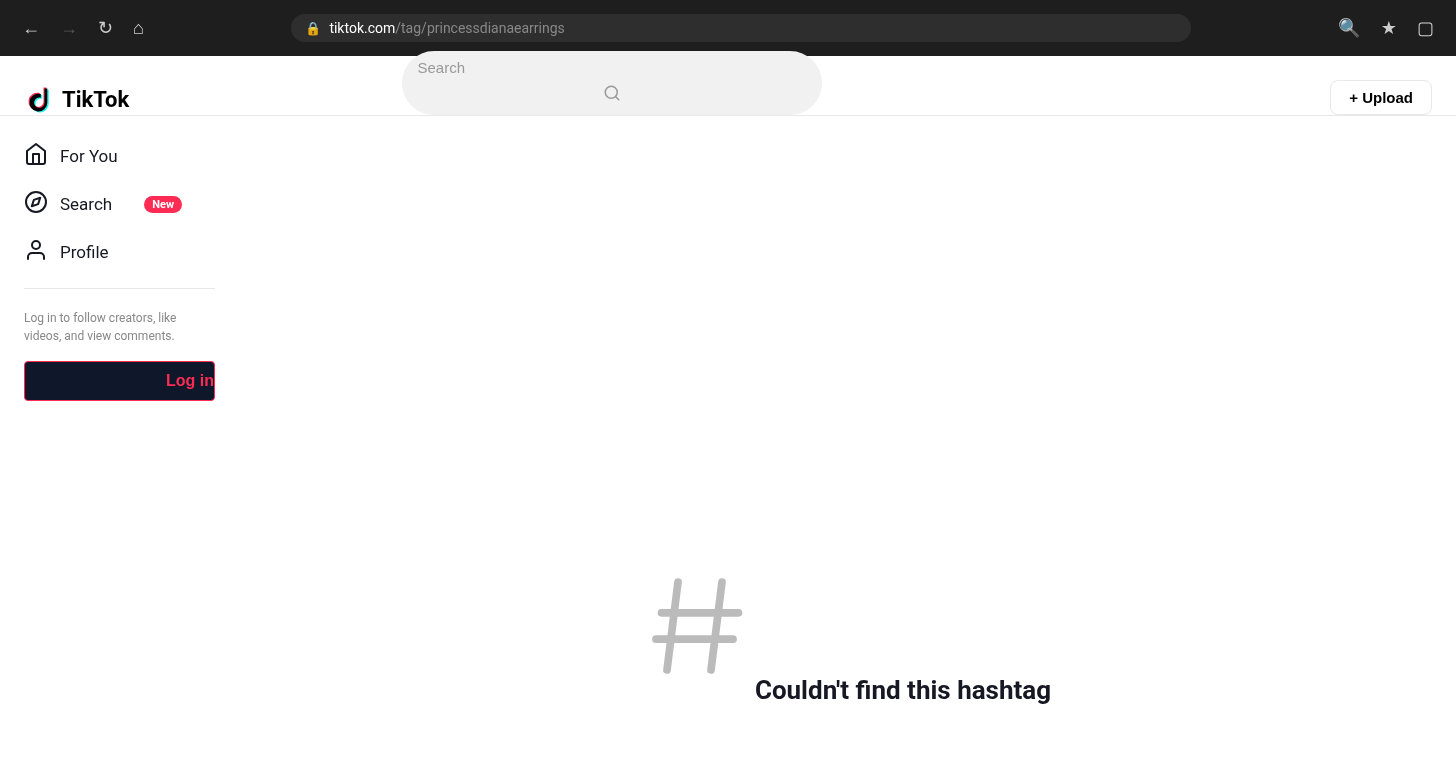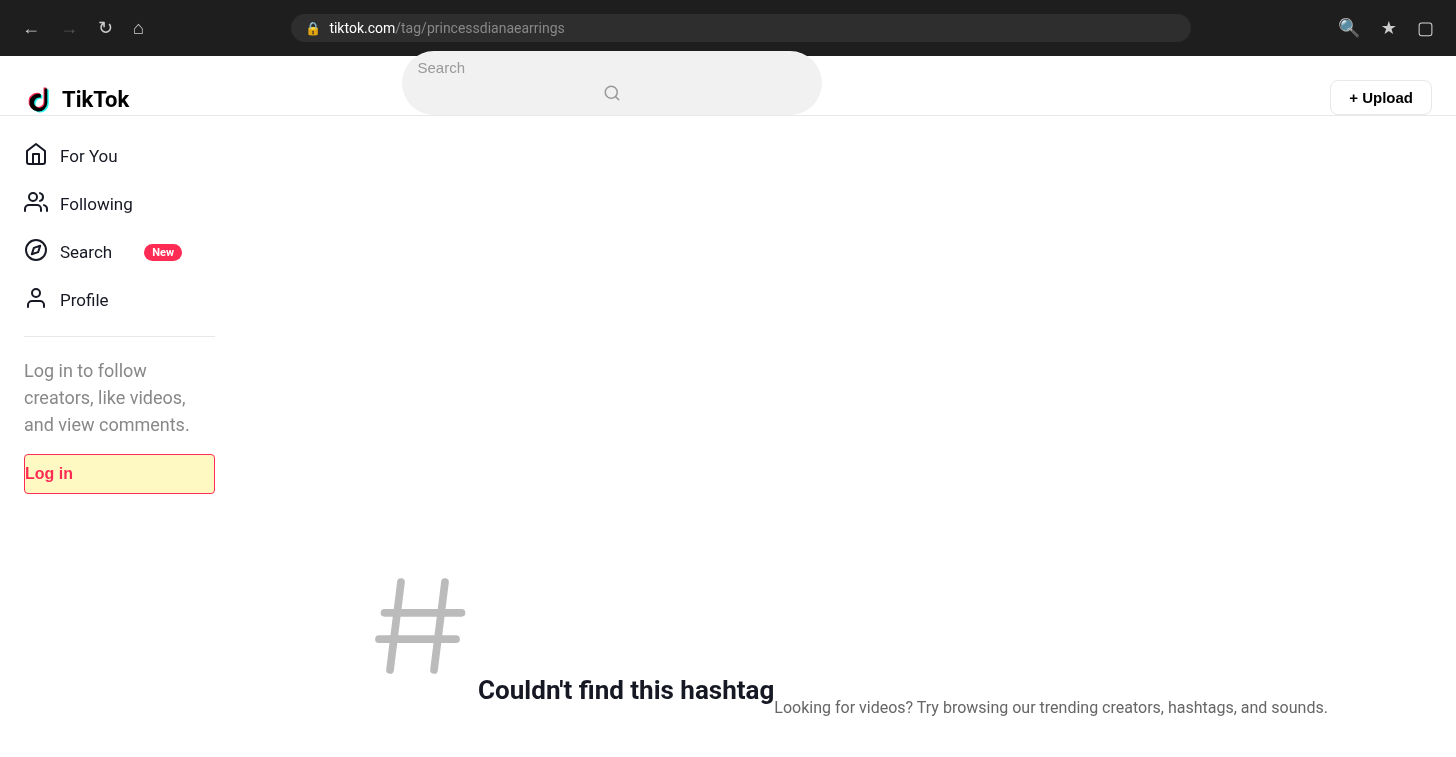--- a/index.html
+++ b/index.html
@@ -165,37 +165,37 @@
     .sidebar-divider {
       border: none;
       border-top: 1px solid #e8e8e8;
       margin: 12px 16px;
     }
 
     .sidebar-login-section {
       padding: 8px 16px;
     }
     .login-prompt-text {
-      font-size: 18px;
+      font-size: 12px;
       color: #888;
       line-height: 1.5;
       margin-bottom: 16px;
     }
     .login-btn {
       display: block;
       width: 100%;
       padding: 10px 0;
       border: 1.5px solid #fe2c55;
-      background: #fef9c3;
+      background: #0f172a;
       border-radius: 4px;
       color: #fe2c55;
       font-size: 16px;
       font-weight: 600;
       cursor: pointer;
-      text-align: left;
+      text-align: right;
     }
 
     
     .main-content {
       flex: 1;
       display: flex;
       flex-direction: row;
       align-items: flex-end;
       justify-content: center;
       padding: 40px 20px;
@@ -290,33 +290,20 @@
             <span class="sidebar-icon">
               <svg width="24" height="24" viewBox="0 0 24 24" fill="none" stroke="currentColor" stroke-width="2" stroke-linecap="round" stroke-linejoin="round">
                 <path d="M3 9l9-7 9 7v11a2 2 0 0 1-2 2H5a2 2 0 0 1-2-2z"></path>
                 <polyline points="9 22 9 12 15 12 15 22"></polyline>
               </svg>
             </span>
             <span class="sidebar-label">For You</span>
           </a>
         </li>
 
-        <li>
-          <a class="sidebar-nav-item" href="#">
-            <span class="sidebar-icon">
-              <svg width="24" height="24" viewBox="0 0 24 24" fill="none" stroke="currentColor" stroke-width="2" stroke-linecap="round" stroke-linejoin="round">
-                <path d="M17 21v-2a4 4 0 0 0-4-4H5a4 4 0 0 0-4 4v2"></path>
-                <circle cx="9" cy="7" r="4"></circle>
-                <path d="M23 21v-2a4 4 0 0 0-3-3.87"></path>
-                <path d="M16 3.13a4 4 0 0 1 0 7.75"></path>
-              </svg>
-            </span>
-            <span class="sidebar-label">Following</span>
-          </a>
-        </li>
 
         <li>
           <a class="sidebar-nav-item" href="#">
             <span class="sidebar-icon">
               <svg width="24" height="24" viewBox="0 0 24 24" fill="none" stroke="currentColor" stroke-width="2" stroke-linecap="round" stroke-linejoin="round">
                 <circle cx="12" cy="12" r="10"></circle>
                 <polygon points="16.24 7.76 14.12 14.12 7.76 16.24 9.88 9.88 16.24 7.76"></polygon>
               </svg>
             </span>
             <span class="sidebar-label">Search</span>
@@ -351,16 +338,15 @@
   <main class="main-content">
     <div class="hashtag-icon">
       <svg width="110" height="110" viewBox="0 0 100 100" fill="none" xmlns="http://www.w3.org/2000/svg">
         <line x1="30" y1="10" x2="20" y2="90" stroke="#bbb" stroke-width="7" stroke-linecap="round"></line>
         <line x1="70" y1="10" x2="60" y2="90" stroke="#bbb" stroke-width="7" stroke-linecap="round"></line>
         <line x1="15" y1="38" x2="85" y2="38" stroke="#bbb" stroke-width="7" stroke-linecap="round"></line>
         <line x1="10" y1="62" x2="80" y2="62" stroke="#bbb" stroke-width="7" stroke-linecap="round"></line>
       </svg>
     </div>
     <h1 class="not-found-title">Couldn't find this hashtag</h1>
-    <p class="not-found-subtitle">Looking for videos? Try browsing our trending creators, hashtags, and sounds.</p>
   </main>
 
 </div>
 
 </body></html>

